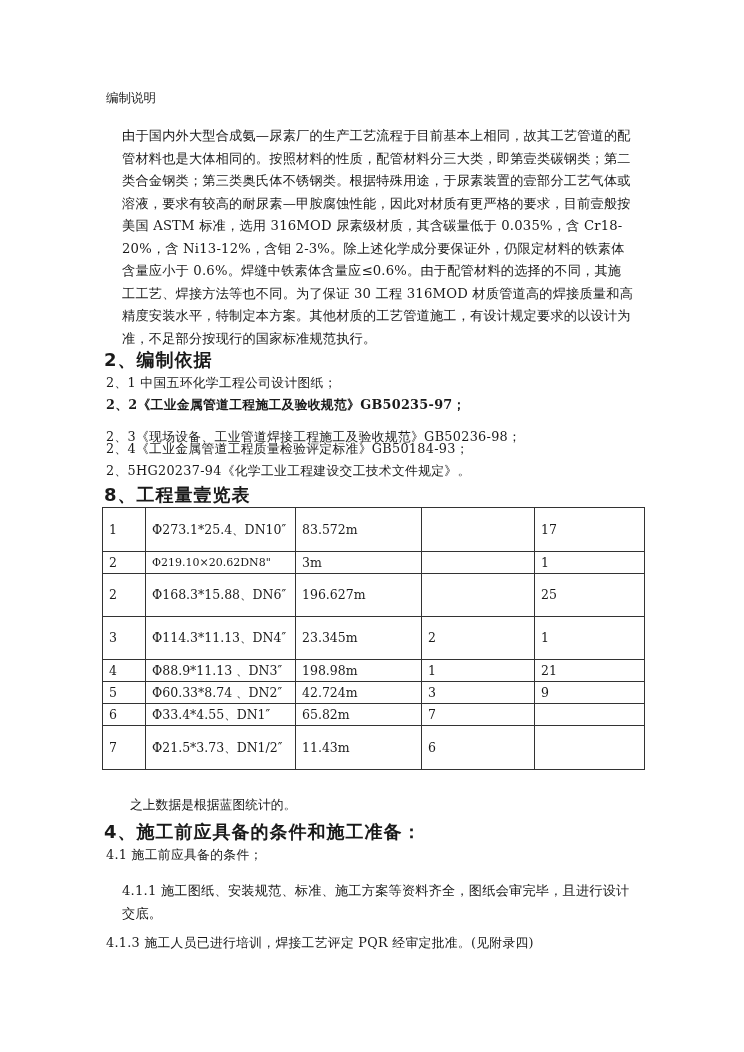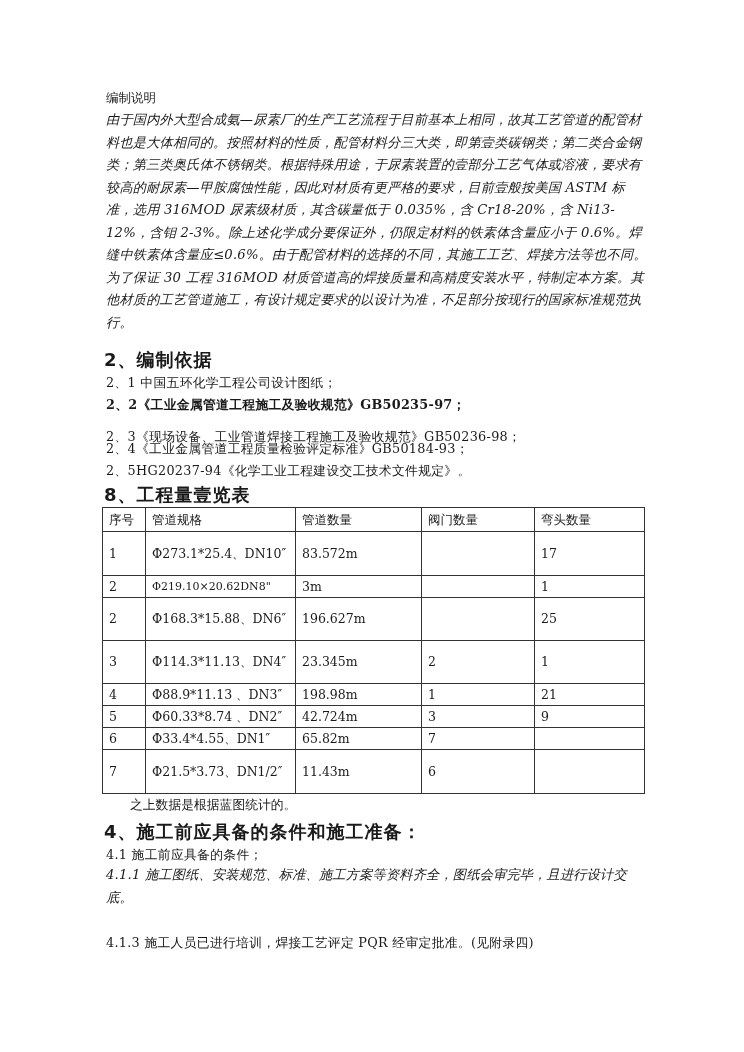--- a/index.html
+++ b/index.html
@@ -3,21 +3,21 @@
 <meta charset="utf-8">
 <style>
   html, body { margin: 0; padding: 0; background: #ffffff; }
   body { width: 744px; height: 1052px; position: relative; overflow: hidden;
          font-family: "DejaVu Serif", "Liberation Serif", serif; color: #1a1a1a; }
   .page { position: absolute; left: 0; top: 0; width: 744px; height: 1052px; border-radius: 10px; }
   .txt { position: absolute; left: 106px; width: 544px; font-size: 13.2px; line-height: 22.5px;
          letter-spacing: 0.2px; }
   .label-small { position: absolute; left: 106px; top: 90px; font-size: 12.5px;
                  font-family: "DejaVu Sans", "Liberation Sans", sans-serif; }
-  .para p { margin: 0; font-style: italic; }
+  .para p { margin: 16px; }
   .heading { position: absolute; left: 104px; font-size: 18px; font-weight: bold;
              font-family: "DejaVu Sans", "Liberation Sans", sans-serif; letter-spacing: 1px; }
   .list-line { position: absolute; left: 106px; font-size: 12.8px; letter-spacing: 0.3px; }
   table.qty { position: absolute; left: 102px; top: 507px; border-collapse: collapse;
               font-size: 12.5px; }
   table.qty td { border: 1px solid #333; padding: 0 0 0 6px; vertical-align: middle;
                  box-sizing: border-box; line-height: 18px; }
   table.qty tr.h24 td { height: 24px; }
   table.qty tr.h22 td { height: 22px; }
   table.qty tr.h44 td { height: 44px; }
@@ -47,27 +47,20 @@
 
   <table class="qty">
     <colgroup>
       <col style="width:43px">
         <col style="width:150px">
         <col style="width:126px">
         <col style="width:113px">
         <col style="width:110px">
     </colgroup>
     <tbody>
-        <tr class="h24">
-      <td>序号</td>
-      <td>管道规格</td>
-      <td>管道数量</td>
-      <td>阀门数量</td>
-      <td>弯头数量</td>
-    </tr>
     <tr class="h44">
       <td>1</td>
       <td>
             <span class="spec-wrap">Φ273.1*25.4、DN10″</span>
           </td>
       <td>83.572m</td>
       <td></td>
       <td>17</td>
     </tr>
     <tr class="h22">

